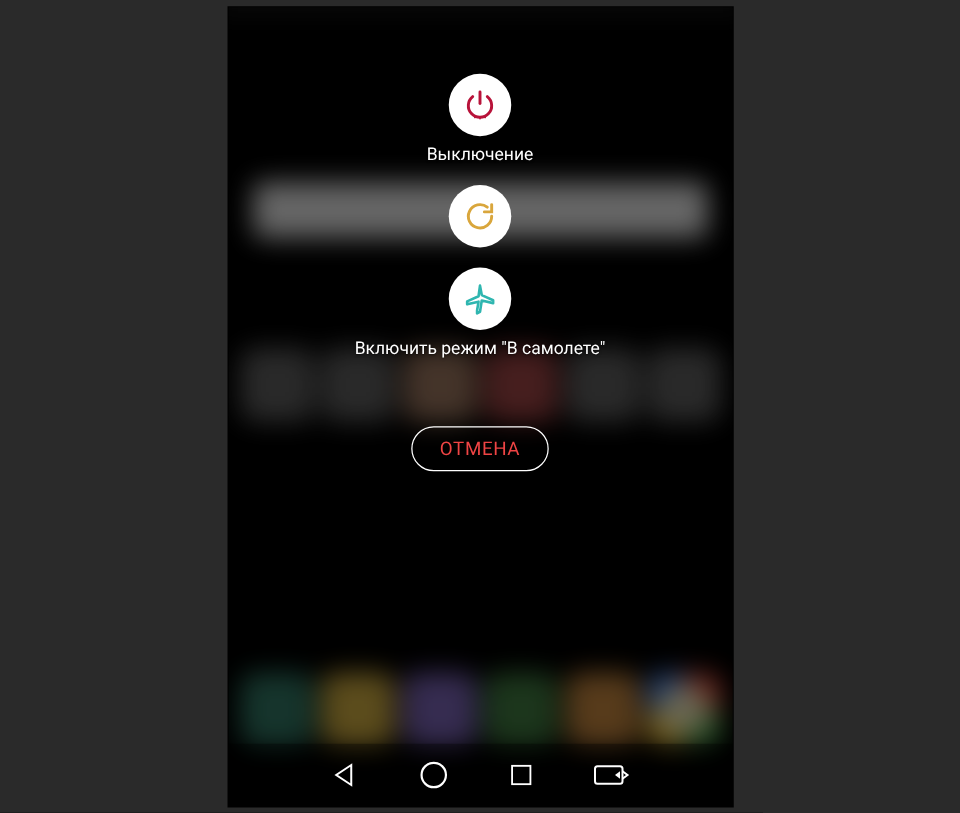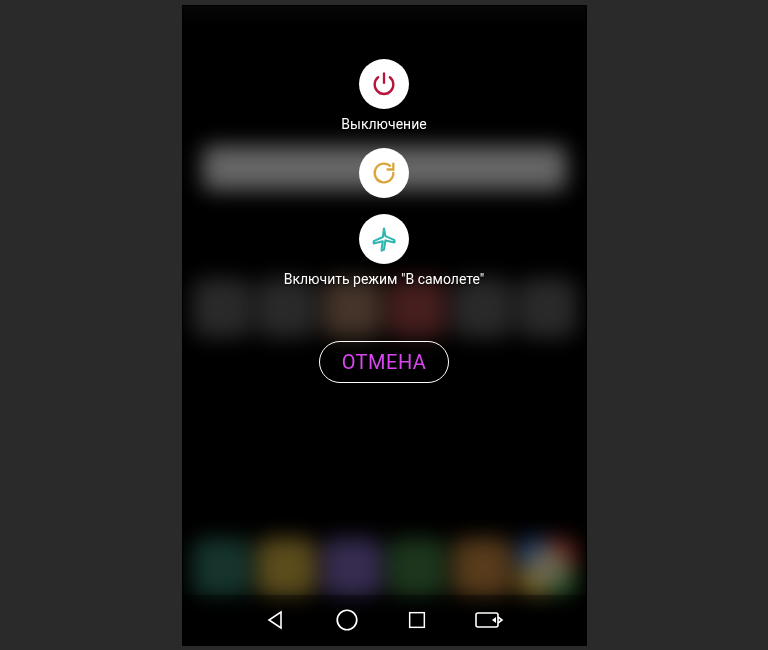--- a/index.html
+++ b/index.html
@@ -95,22 +95,22 @@
     display:flex;align-items:center;justify-content:center;
   }
   .lbl{
     color:#fff;
     font-size:14px;
     text-align:center;
     text-shadow:0 1px 2px rgba(0,0,0,.6);
   }
   .cancel{
     margin-top:38px;
-    color:#d946ef;
-    font-size:20px;
+    color:#ef4444;
+    font-size:15px;
     letter-spacing:.5px;
     padding:8px 22px;
     border:1.5px solid #fff;
     border-radius:999px;
     cursor:pointer;
   }
   
   .nav{
     position:absolute;
     left:0;right:0;bottom:0;

